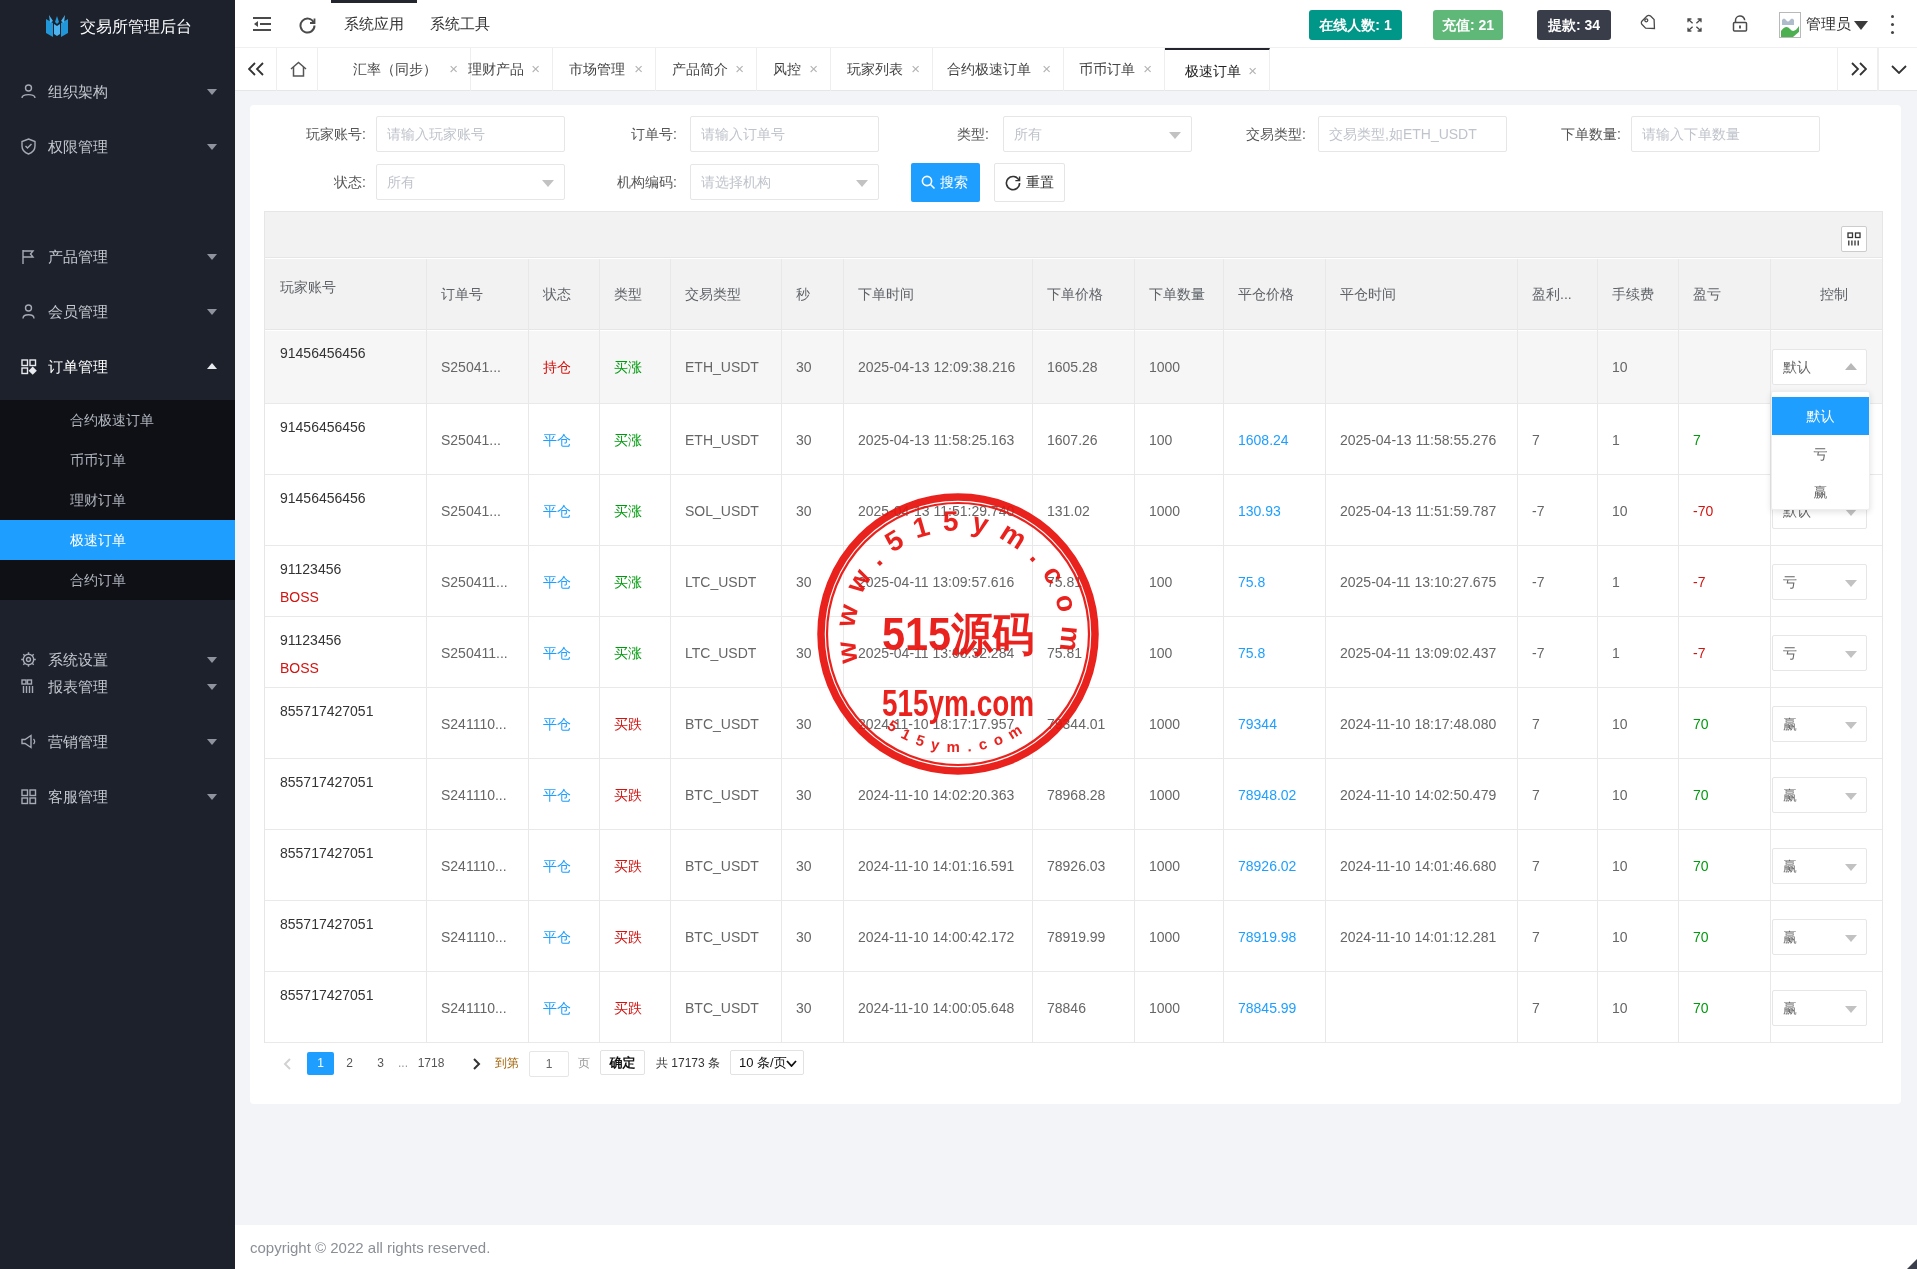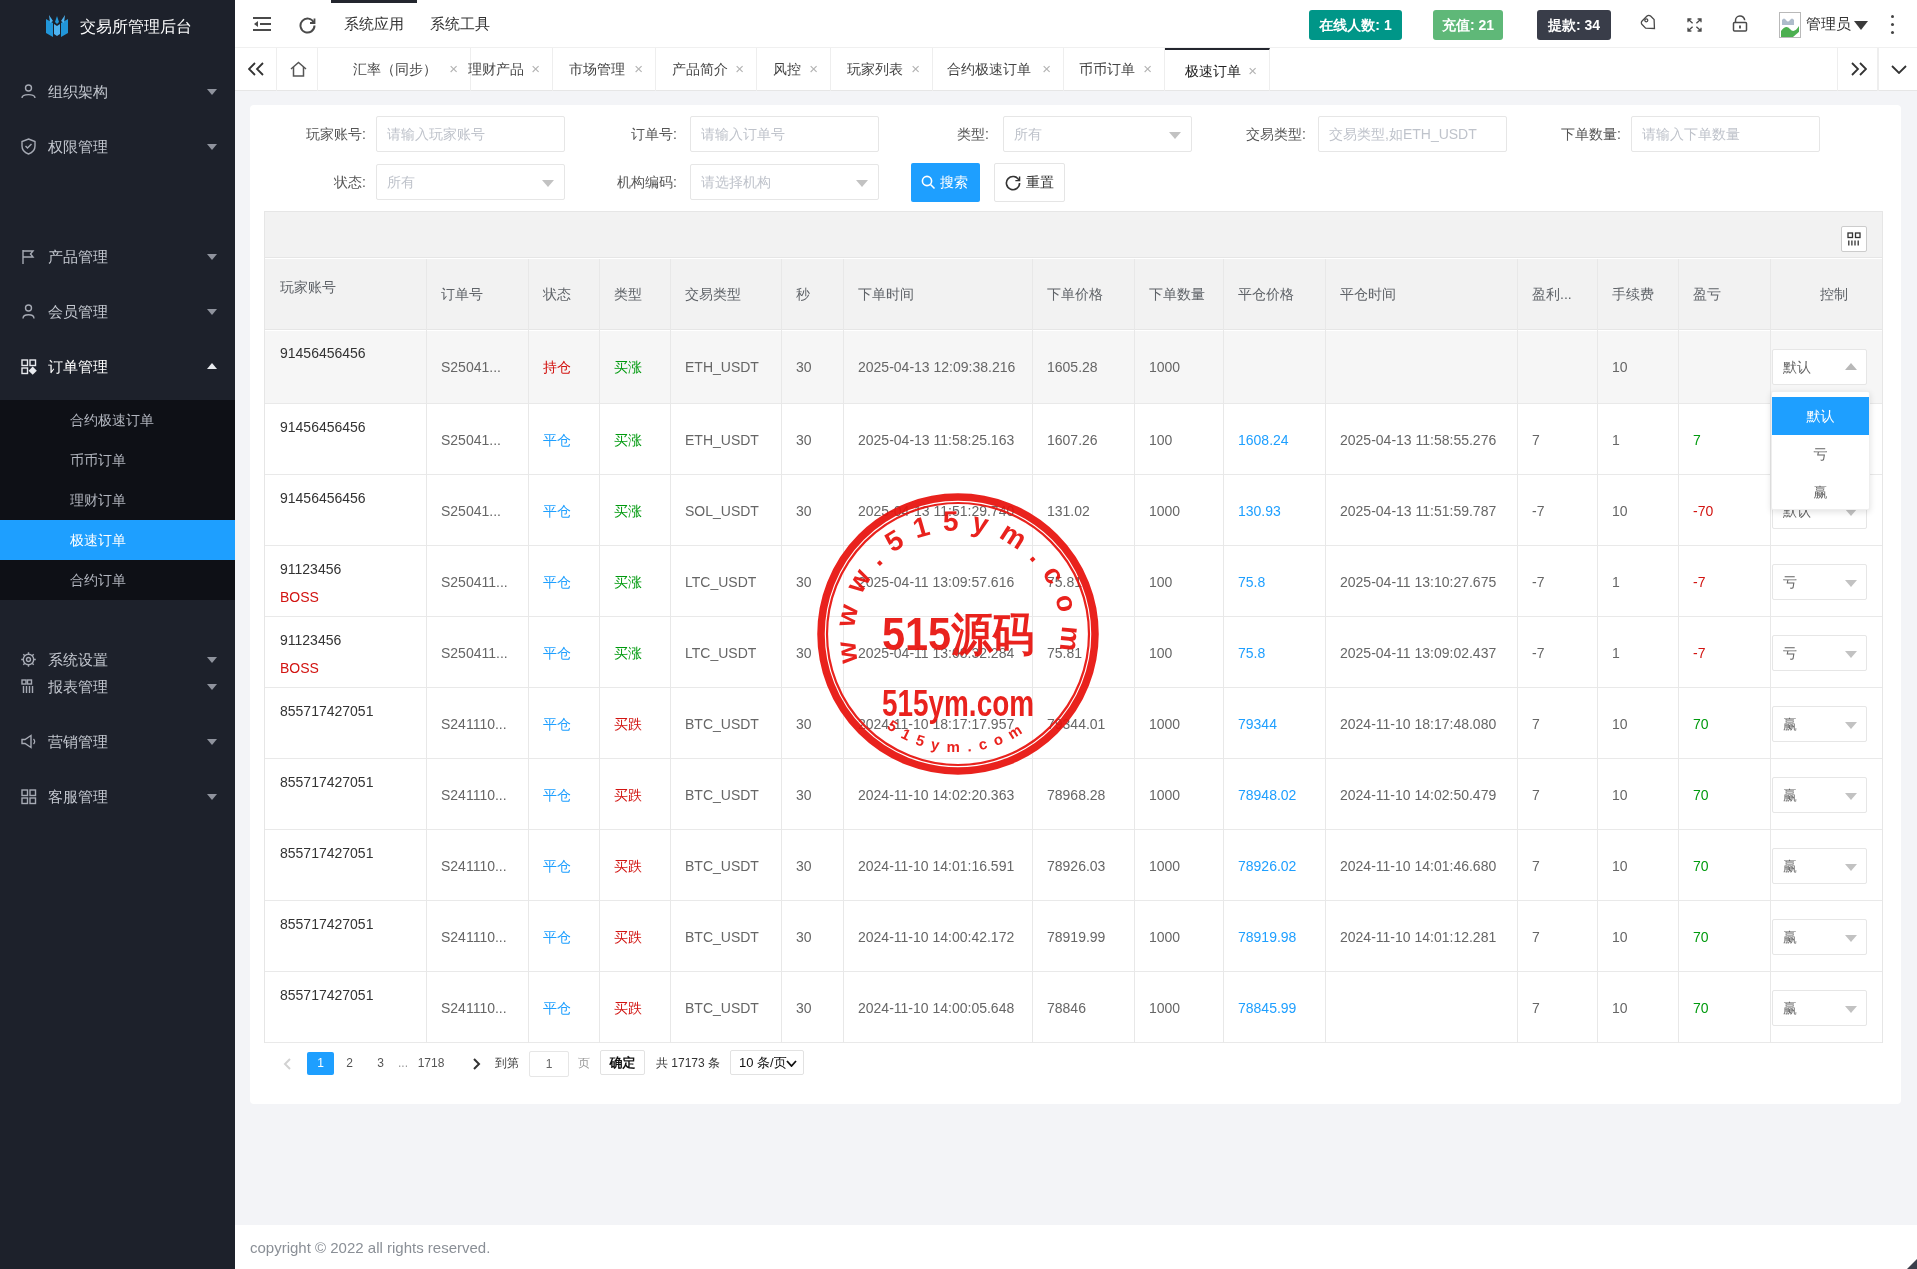--- a/index.html
+++ b/index.html
@@ -498,21 +498,21 @@
         <path d="M7,1 L2,6 L7,11"></path>
       </svg>
   <div class="pgnum" style="left:307px;top:1052px;width:27px;height:23px;line-height:23px;background:#1e9fff;color:#fff;border-radius:2px;">1</div>
   <div class="pgnum" style="left:336px;top:1052px;width:27px;height:23px;line-height:23px;">2</div>
   <div class="pgnum" style="left:367px;top:1052px;width:27px;height:23px;line-height:23px;">3</div>
   <div class="pgnum" style="left:392px;top:1052px;width:22px;height:23px;line-height:23px;color:#999;">...</div>
   <div class="pgnum" style="left:415px;top:1052px;width:32px;height:23px;line-height:23px;">1718</div>
   <svg width="8" height="12" viewBox="0 0 8 12" style="position:absolute;left:473px;top:1058px;" fill="none" stroke="#333" stroke-width="2">
         <path d="M1,1 L6,6 L1,11"></path>
       </svg>
-  <div class="pgnum" style="left:493px;top:1052px;width:28px;height:23px;line-height:23px;color:#404040;">到第</div>
+  <div class="pgnum" style="left:493px;top:1052px;width:28px;height:23px;line-height:23px;color:#a16207;">到第</div>
   <div style="position:absolute;left:529px;top:1051px;width:40px;height:26px;border:1px solid #e6e6e6;border-radius:2px;background:#fff;text-align:center;line-height:24px;color:#666;font-size:12px;">1</div>
   <div class="pgnum" style="left:577px;top:1052px;width:14px;height:23px;line-height:23px;color:#999;">页</div>
   <div style="position:absolute;left:600px;top:1050px;width:45px;height:25px;border:1px solid #e2e2e2;border-radius:2px;background:#fff;text-align:center;line-height:23px;color:#111;font-weight:bold;font-size:13px;">确定</div>
   <div class="pgnum" style="left:656px;top:1052px;width:90px;height:23px;line-height:23px;color:#333;text-align:left;">共 17173 条</div>
   <div style="position:absolute;left:730px;top:1050px;width:74px;height:25px;border:1px solid #e2e2e2;border-radius:2px;background:#fff;color:#111;line-height:23px;font-size:13px;">
     <span style="margin-left:8px;">10 条/页</span>
     <svg width="11" height="7" viewBox="0 0 11 7" style="position:absolute;right:6px;top:9px;" fill="none" stroke="#111" stroke-width="1.8">
           <path d="M1,1 L5.5,6 L10,1"></path>
         </svg>
   </div>

